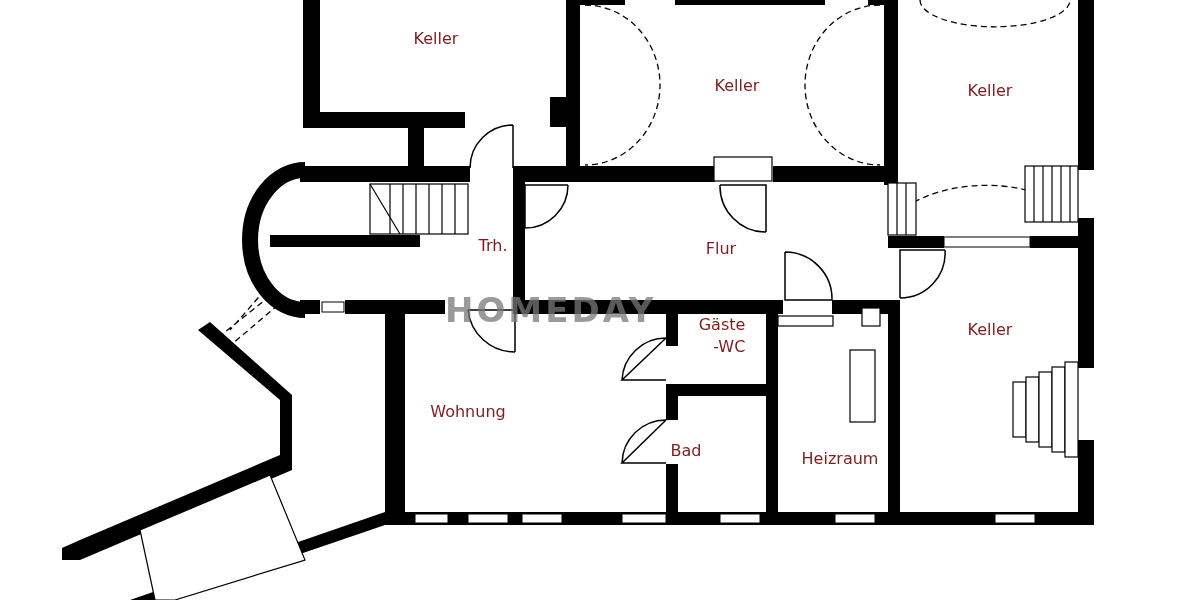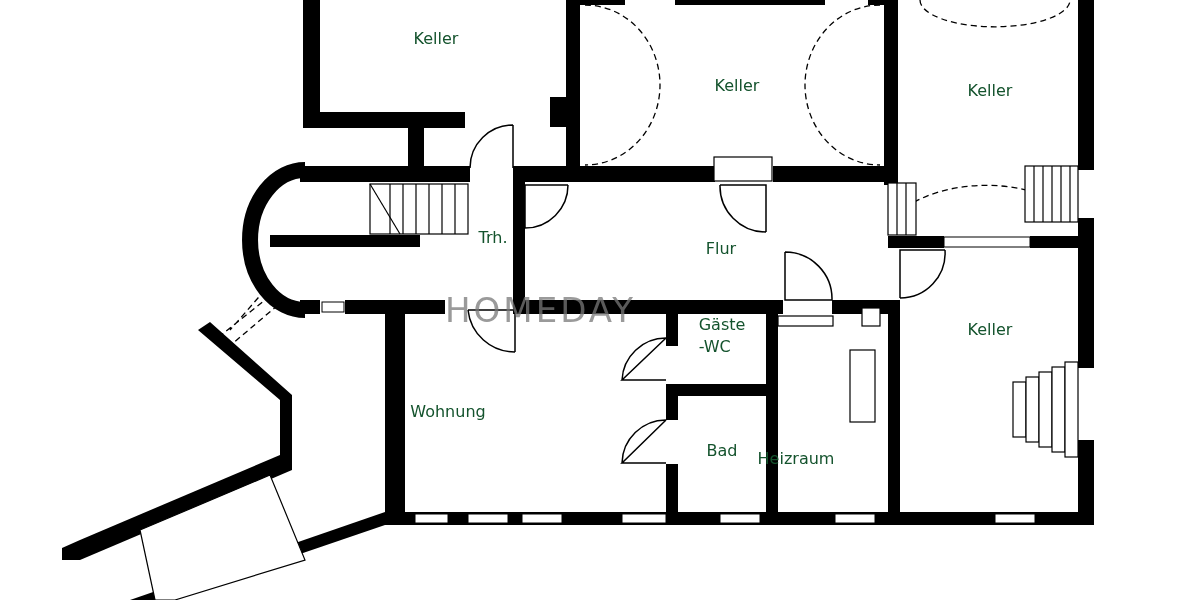--- a/index.html
+++ b/index.html
@@ -1,19 +1,19 @@
 <!DOCTYPE html>
 <html><head>
 <meta charset="utf-8">
 <style>
   html,body{margin:0;padding:0;background:#fff;}
   body{width:1200px;height:600px;overflow:hidden;position:relative;font-family:"DejaVu Sans","Liberation Sans",sans-serif;}
   svg{position:absolute;left:0;top:0;}
-  .room-label{position:absolute;font-size:16px;color:#14532d;transform:translate(-50%,-50%);text-align:left;line-height:22px;white-space:nowrap;}
-  .watermark{position:absolute;left:445px;top:290px;font-size:34px;letter-spacing:3px;color:rgba(120,120,120,0.75);font-weight:normal;}
+  .room-label{position:absolute;font-size:16px;color:#7f1d1d;transform:translate(-50%,-50%);text-align:right;line-height:22px;white-space:nowrap;}
+  .watermark{position:absolute;left:445px;top:290px;font-size:34px;letter-spacing:3px;color:rgba(120,120,120,0.75);font-weight:bold;}
 </style>
 </head>
 <body>
 
 <svg width="1200" height="600" viewBox="0 0 1200 600">
   <g fill="#000">
 
     <rect x="303" y="0" width="17" height="128"></rect>
     <rect x="303" y="112" width="162" height="16"></rect>
     <rect x="408" y="112" width="16" height="56"></rect>
@@ -125,22 +125,22 @@
     <rect x="862" y="308" width="18" height="18"></rect>
     <rect x="778" y="316" width="55" height="10"></rect>
   </g>
 </svg>
 
 <div class="watermark">HOMEDAY</div>
 
 <div class="room-label" style="left:436px;top:39px">Keller</div>
 <div class="room-label" style="left:737px;top:86px">Keller</div>
 <div class="room-label" style="left:990px;top:91px">Keller</div>
-<div class="room-label" style="left:493px;top:238px">Trh.</div>
+<div class="room-label" style="left:493px;top:246px">Trh.</div>
 <div class="room-label" style="left:721px;top:249px">Flur</div>
 <div class="room-label" style="left:990px;top:330px">Keller</div>
 <div class="room-label" style="left:722px;top:336px">
   <div>Gäste</div>
   <div>-WC</div>
 </div>
-<div class="room-label" style="left:448px;top:412px">Wohnung</div>
-<div class="room-label" style="left:722px;top:451px">Bad</div>
-<div class="room-label" style="left:796px;top:459px">Heizraum</div>
+<div class="room-label" style="left:468px;top:412px">Wohnung</div>
+<div class="room-label" style="left:686px;top:451px">Bad</div>
+<div class="room-label" style="left:840px;top:459px">Heizraum</div>
 
 </body></html>

